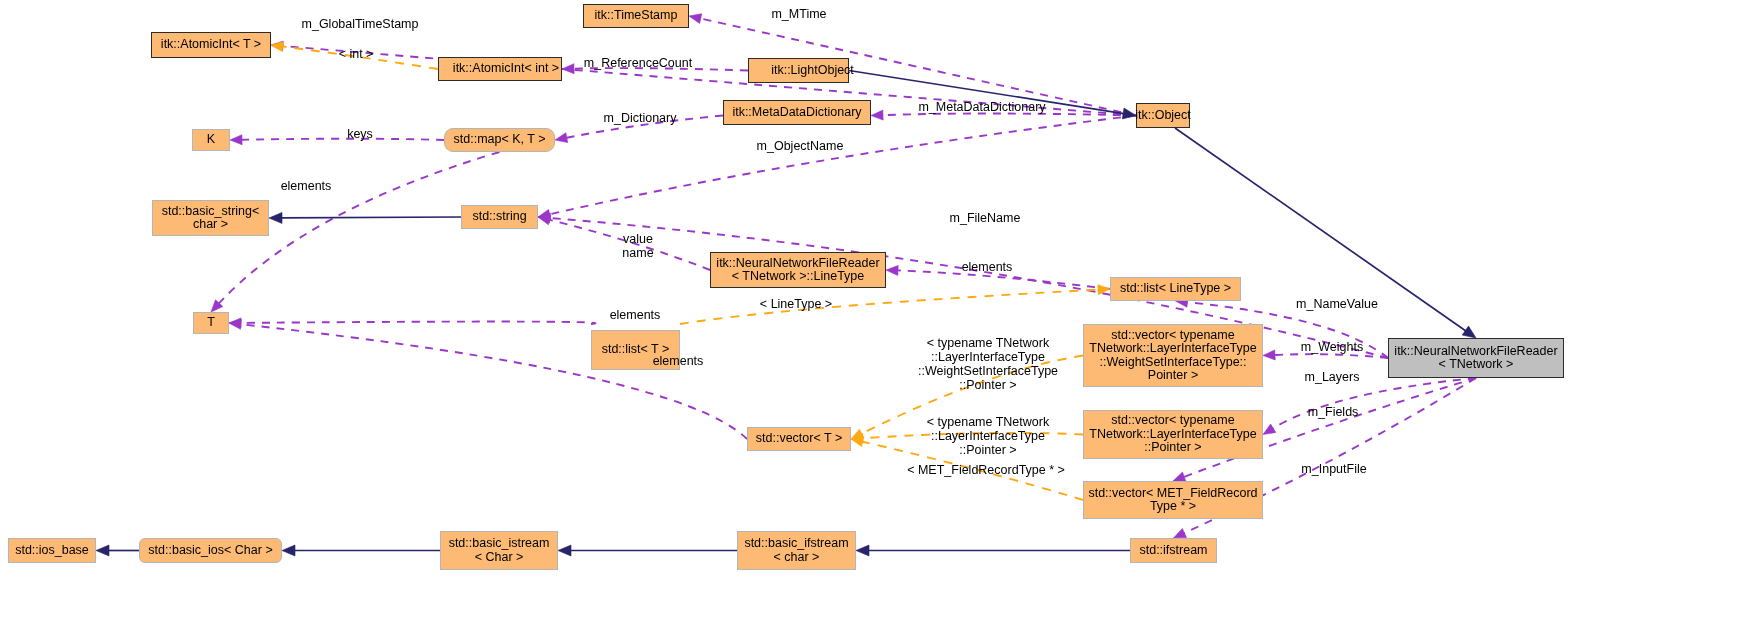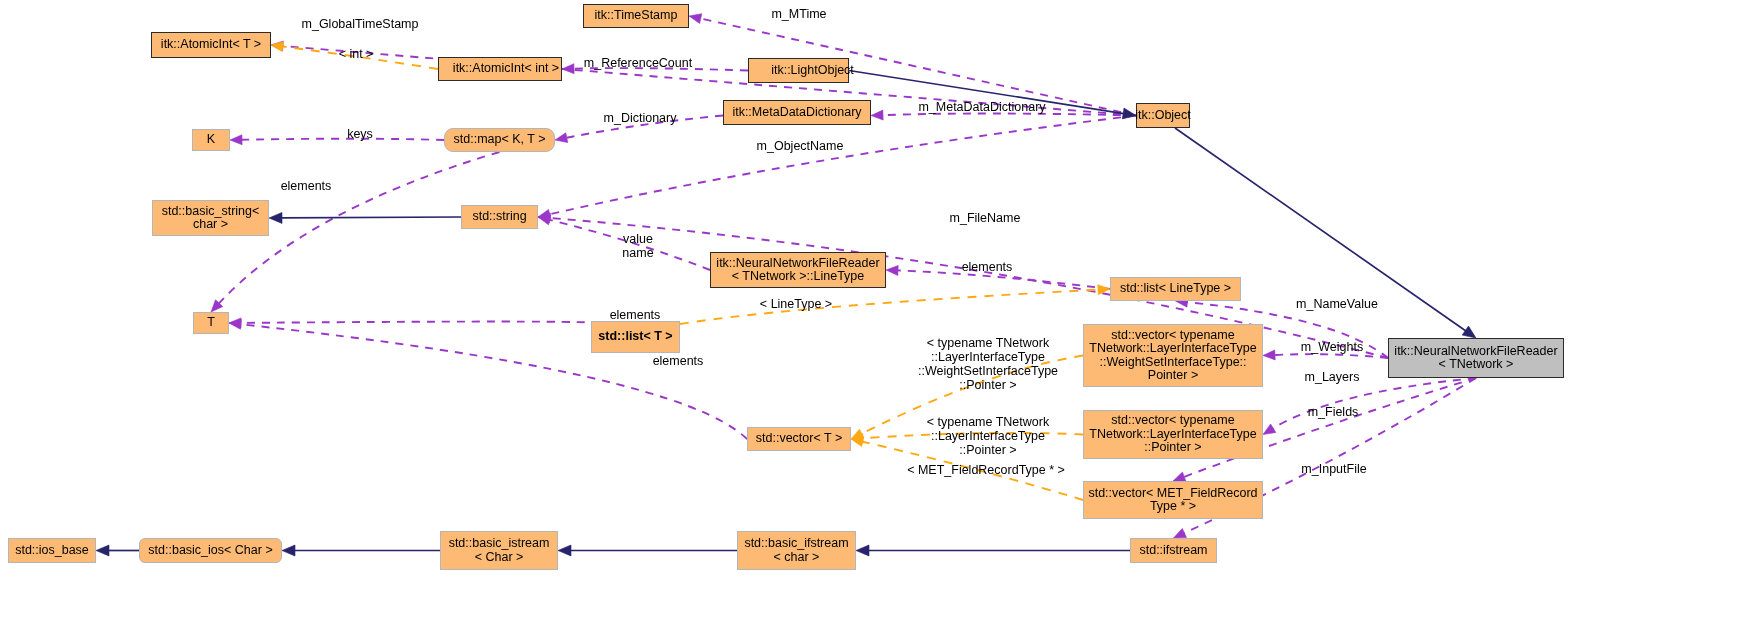--- a/index.html
+++ b/index.html
@@ -117,21 +117,21 @@
       <div class="node bold" style="left: 710px; top: 252px; width: 176px; height: 36px;">
         <span style="white-space: pre;">itk::NeuralNetworkFileReader
 &lt; TNetwork &gt;::LineType</span>
       </div>
       <div class="node plain" style="left: 1110px; top: 277px; width: 131px; height: 24px;">
         <span style="white-space: pre;">std::list&lt; LineType &gt;</span>
       </div>
       <div class="node plain" style="left: 193px; top: 312px; width: 36px; height: 22px;">
         <span style="white-space: pre;">T</span>
       </div>
-      <div class="node plain" style="left: 591px; top: 321px; width: 89px; height: 32px; font-weight: bold;">
+      <div class="node plain" style="left: 591px; top: 330px; width: 89px; height: 40px;">
         <span style="white-space: pre;">std::list&lt; T &gt;</span>
       </div>
       <div class="node plain" style="left: 1083px; top: 324px; width: 180px; height: 63px;">
         <span style="white-space: pre;">std::vector&lt; typename
 TNetwork::LayerInterfaceType
 ::WeightSetInterfaceType::
 Pointer &gt;</span>
       </div>
       <div class="node hl" style="left: 1388px; top: 338px; width: 176px; height: 40px;">
         <span style="white-space: pre;">itk::NeuralNetworkFileReader

